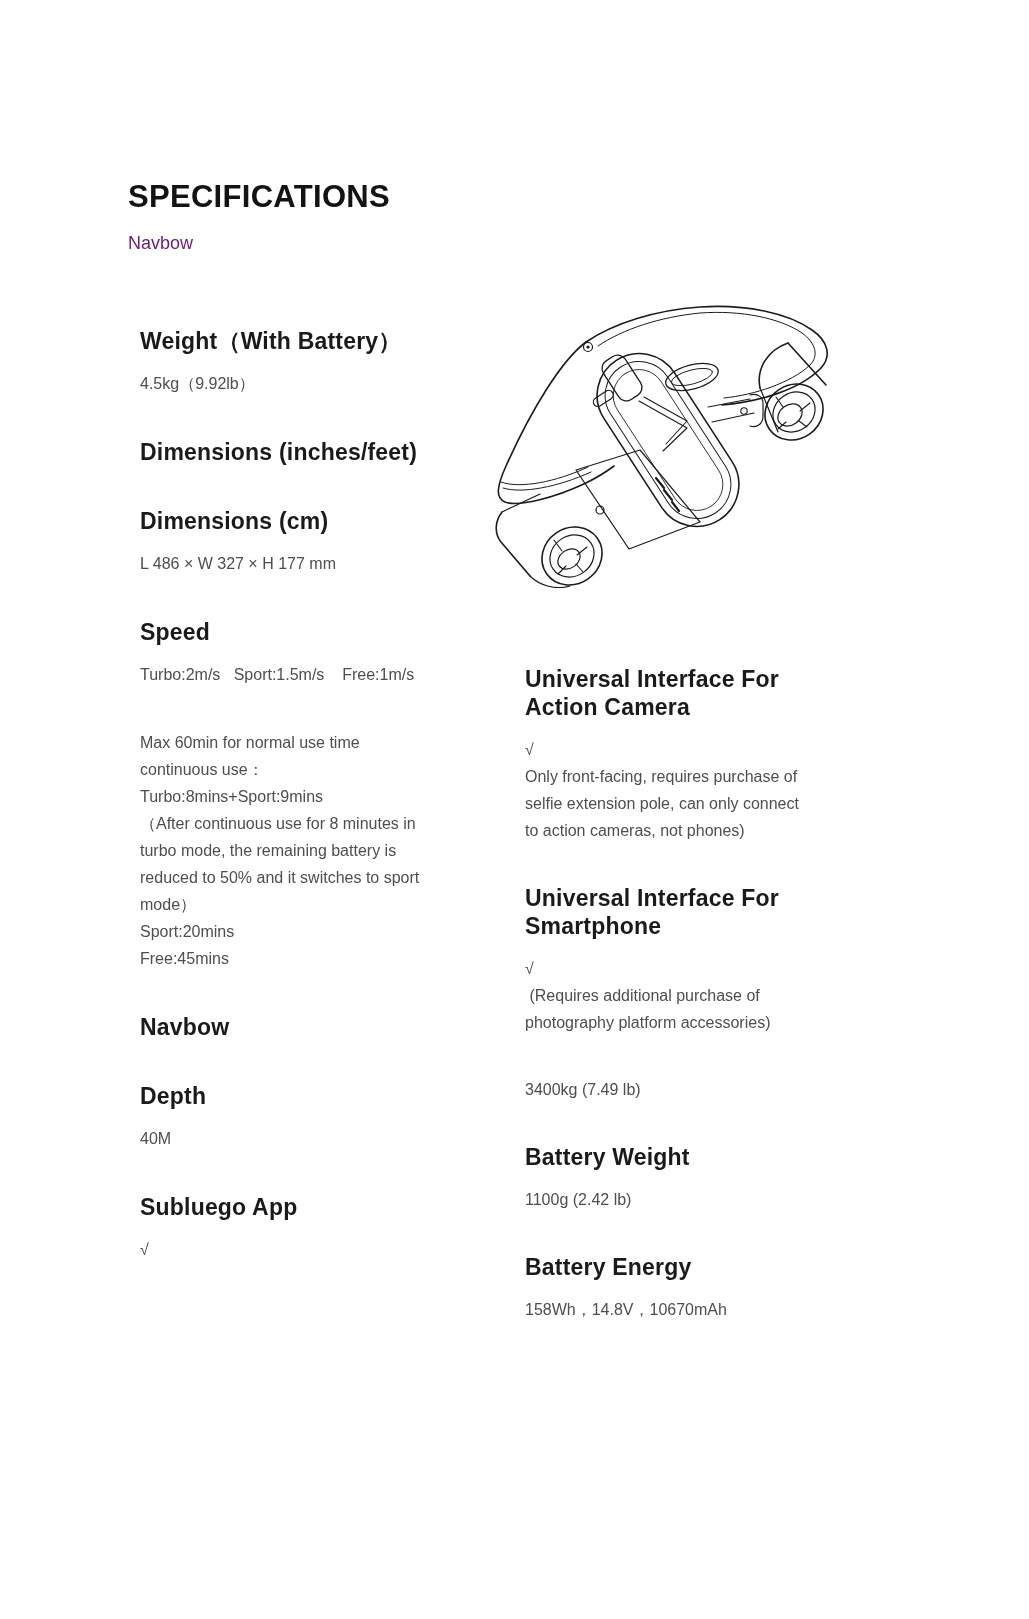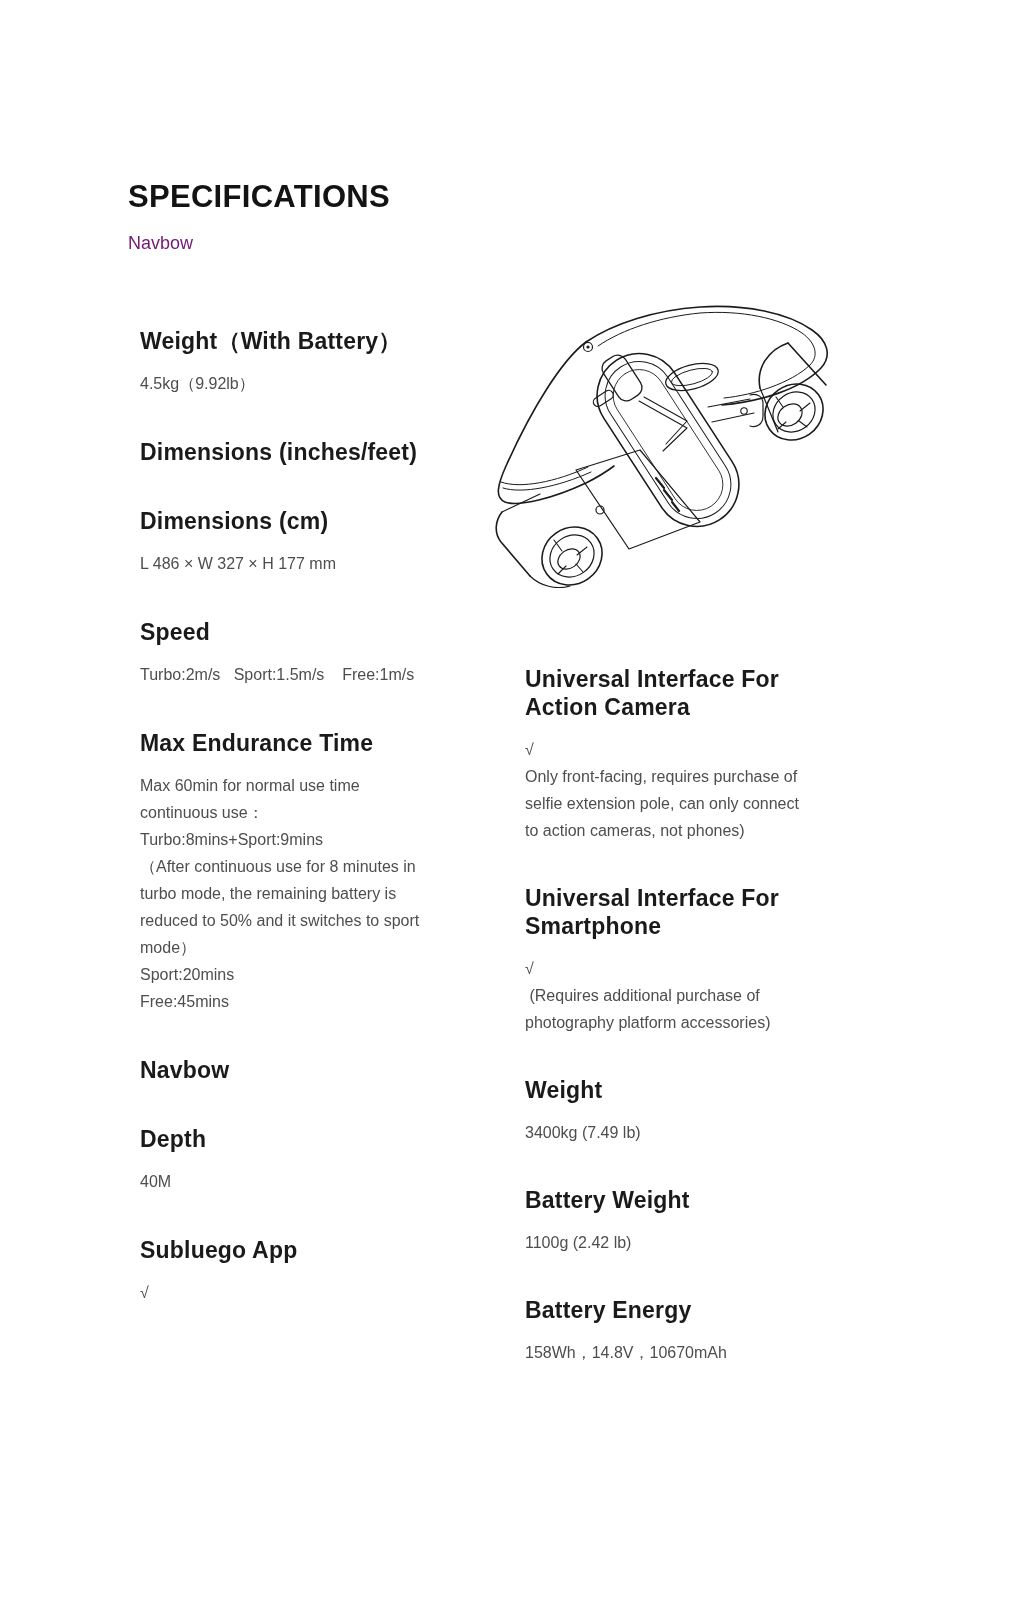--- a/index.html
+++ b/index.html
@@ -65,21 +65,20 @@
     </div>
     <div class="section">
       <h2>Dimensions (cm)</h2>
       <div class="value">L 486 × W 327 × H 177 mm</div>
     </div>
     <div class="section">
       <h2>Speed</h2>
       <div class="value">Turbo:2m/s&nbsp;&nbsp;&nbsp;Sport:1.5m/s&nbsp;&nbsp;&nbsp;&nbsp;Free:1m/s</div>
     </div>
     <div class="section">
-      <h2>Max Endurance Time</h2>
       <div class="value">Max 60min for normal use time
 continuous use：
 Turbo:8mins+Sport:9mins
 （After continuous use for 8 minutes in
 turbo mode, the remaining battery is
 reduced to 50% and it switches to sport
 mode）
 Sport:20mins
 Free:45mins</div>
     </div>
@@ -167,21 +166,20 @@
 to action cameras, not phones)</div>
     </div>
     <div class="section">
       <h2>Universal Interface For
 Smartphone</h2>
       <div class="value">√
 &nbsp;(Requires additional purchase of
 photography platform accessories)</div>
     </div>
     <div class="section">
-      <h2>Weight</h2>
       <div class="value">3400kg (7.49 lb)</div>
     </div>
     <div class="section">
       <h2>Battery Weight</h2>
       <div class="value">1100g (2.42 lb)</div>
     </div>
     <div class="section">
       <h2>Battery Energy</h2>
       <div class="value">158Wh，14.8V，10670mAh</div>
     </div>

